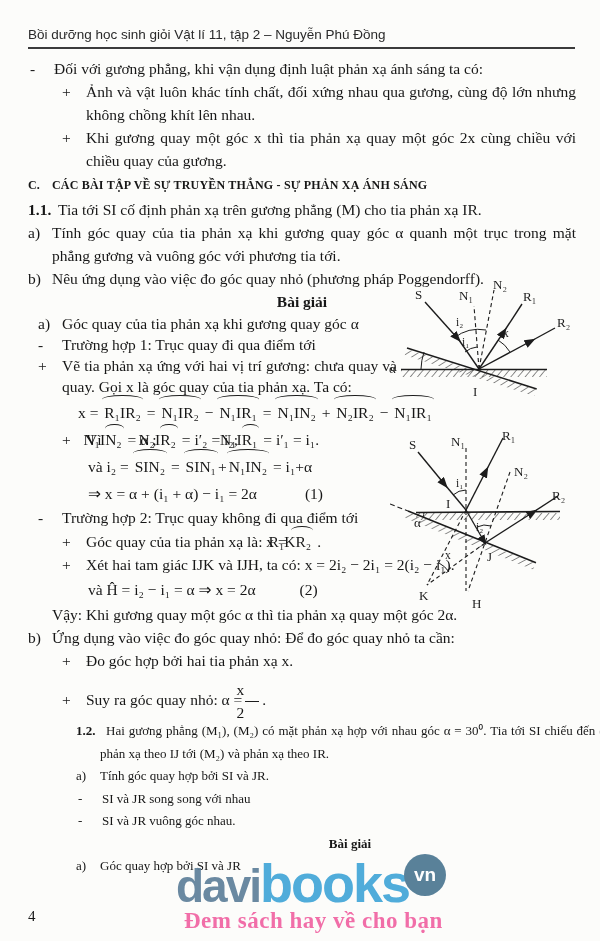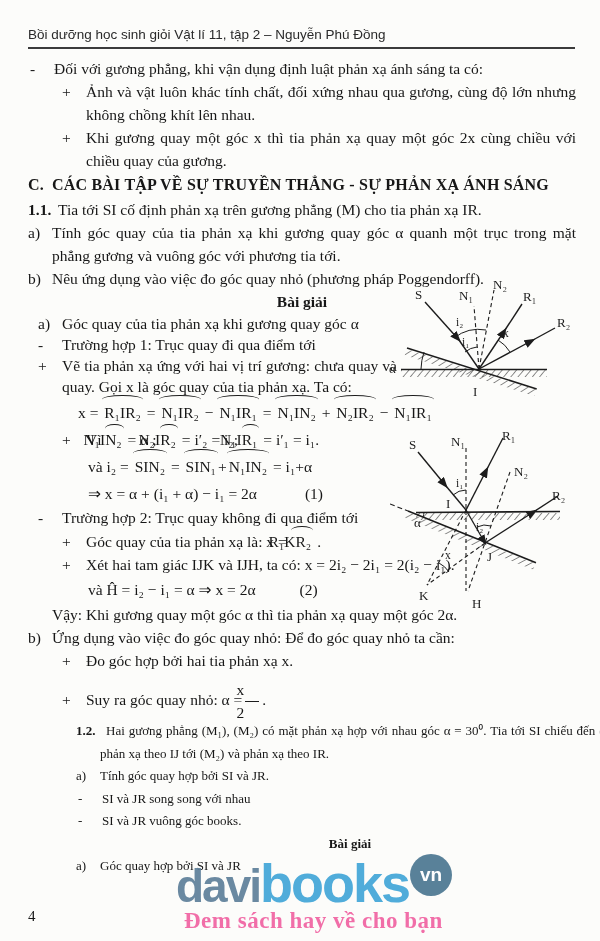--- a/index.html
+++ b/index.html
@@ -21,21 +21,21 @@
   .content{position:absolute;left:28px;top:57px;width:548px;font-size:15.5px;line-height:23px;}
   .content2{position:absolute;left:28px;top:720px;width:548px;font-size:13px;line-height:22.5px;margin-left:48px;}
   p{margin:0;}
   .li{padding-left:24px;text-indent:-24px;}
   .mk{display:inline-block;text-indent:0;width:24px;}
   .mk.wide{width:30px;}
   .dash{margin-left:2px;}
   .plus{margin-left:34px;}
   .jt{text-align:justify;}
   .bold{font-weight:bold;}
-  .cheads{font-weight:bold;font-size:16px;line-height:26px;letter-spacing:.2px;}
+  .cheads{font-weight:bold;font-size:12px;line-height:26px;letter-spacing:.2px;}
   .center{text-align:center;font-weight:bold;}
   .tight{line-height:21px;margin-left:10px;}
   .w335{width:335px;}
   .eq{margin-left:50px;line-height:27px;}
   .eq2{margin-left:60px;line-height:27px;}
   .tag{display:inline-block;margin-left:48px;}
   .tag2{display:inline-block;margin-left:44px;}
   
   .arc{position:relative;display:inline-block;padding:2px 2px 0;}
   .arc::before{
@@ -53,21 +53,21 @@
   .fig2{left:390px;top:428px;}
   .fig text{font-family:"Liberation Serif",serif;font-size:13px;fill:#1c1c1c;}
   .fig text.sm{font-size:11.5px;}
   
   .wm{position:absolute;left:0;top:0;width:600px;height:941px;z-index:6;pointer-events:none;
       font-family:"Liberation Sans",sans-serif;opacity:.9;}
   .wm-row{position:absolute;left:176px;top:852px;white-space:nowrap;}
   .wm-davi{font-size:46px;font-weight:bold;letter-spacing:-2px;}
   .wm-books{font-size:54px;font-weight:bold;letter-spacing:-2px;}
   .wm-vn{
-    position:absolute;left:234px;top:2px;width:42px;height:42px;border-radius:50%;
+    position:absolute;left:228px;top:2px;width:42px;height:42px;border-radius:50%;
     color:#fff;font-size:19px;font-weight:bold;text-align:center;line-height:42px;
   }
   .wm-tag{position:absolute;left:184px;top:908px;font-size:23px;font-weight:bold;letter-spacing:.5px;font-family:Liberation Serif, serif;}
   .pagenum{position:absolute;left:28px;top:908px;font-size:15px;}
 </style>
 </head>
 <body>
 
 <div class="page">
 
@@ -125,21 +125,21 @@
 
   <div class="content2">
 
     <p class="li jt"><span class="mk wide bold">1.2.</span><span>Hai gương phẳng (M₁), (M₂) có mặt phản xạ hợp với nhau góc α = 30⁰. Tia tới SI chiếu đến (M₁) phản xạ theo IJ tới (M₂) và phản xạ theo IR.</span></p>
 
     <p class="li"><span class="mk">a)</span><span>Tính góc quay hợp bởi SI và JR.</span></p>
 
 
     <p class="li dash"><span class="mk">-</span><span>SI và JR song song với nhau</span></p>
 
-    <p class="li dash"><span class="mk">-</span><span>SI và JR vuông góc books.</span></p>
+    <p class="li dash"><span class="mk">-</span><span>SI và JR vuông góc nhau.</span></p>
 
     <p class="center">Bài giải</p>
 
     <p class="li"><span class="mk">a)</span><span>Góc quay hợp bởi SI và JR</span></p>
 
   </div>
 
   <svg class="fig fig1" width="212" height="132" viewBox="0 0 212 132">
     <defs>
       <pattern id="h1" patternUnits="userSpaceOnUse" width="5.5" height="8" patternTransform="rotate(40)">

